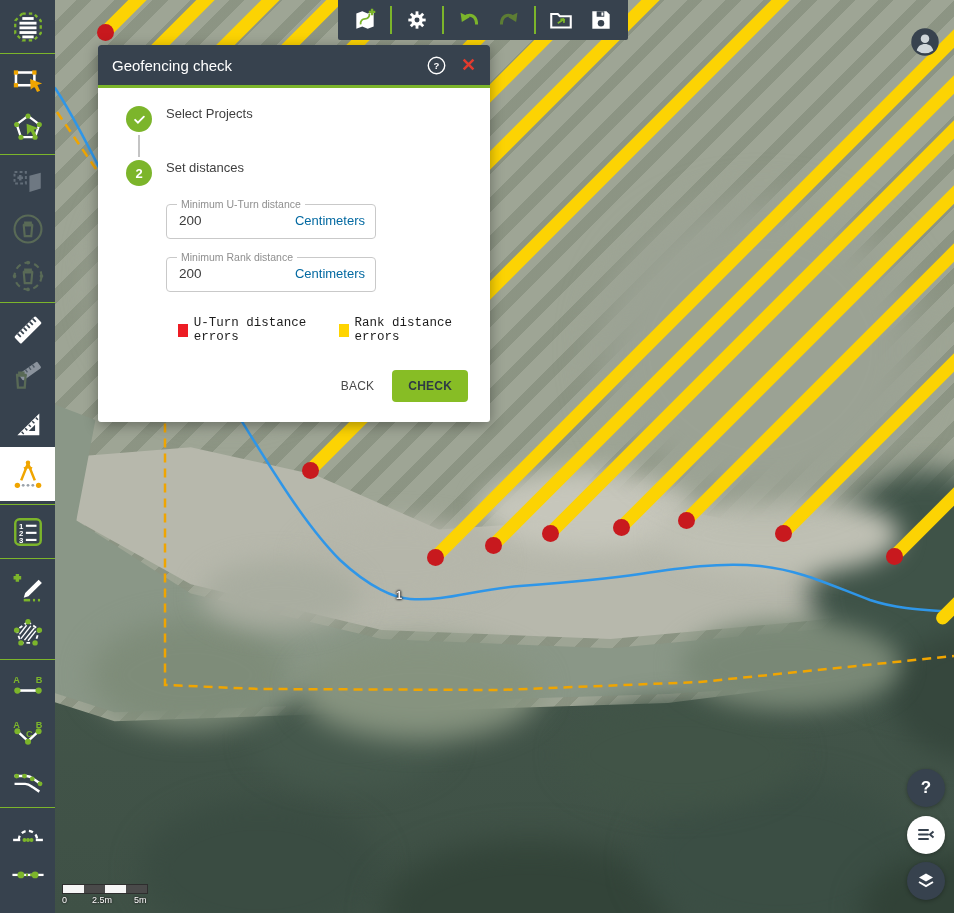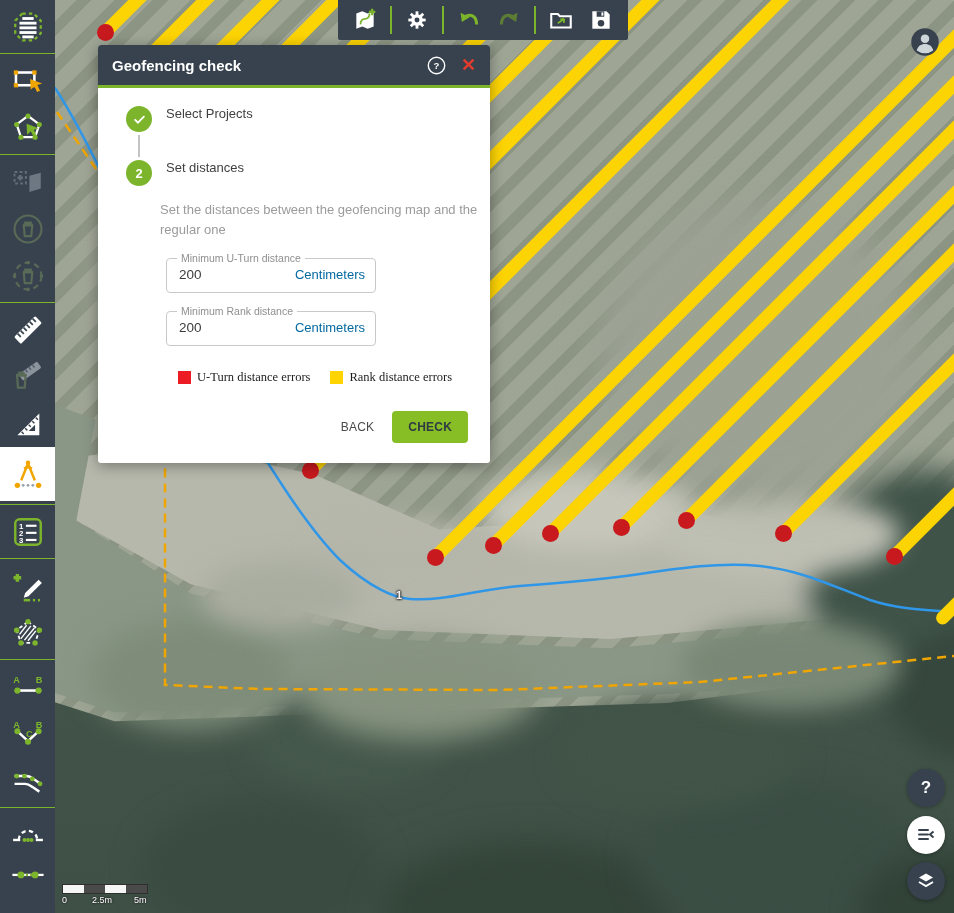--- a/index.html
+++ b/index.html
@@ -47,40 +47,40 @@
   .fab{position:absolute;left:907px;width:38px;height:38px;border-radius:50%;z-index:11;cursor:pointer;
     display:flex;align-items:center;justify-content:center;box-shadow:0 1px 4px rgba(0,0,0,.3)}
   .fab.dark{background:#37424e;color:#fff}
   .fab.light{background:#fff;color:#37424e}
   .fab .q{font-size:17px;font-weight:bold;font-family:"Liberation Sans",sans-serif}
   .fab svg{width:24px;height:24px}
   
   .modal{position:absolute;left:98px;top:45px;width:392px;background:#fff;z-index:10;border-radius:3px;
     box-shadow:0 3px 14px rgba(0,0,0,.35);overflow:hidden}
   .m-head{height:40px;background:#37424e;display:flex;align-items:center;padding:0 14px;border-bottom:3px solid #7cb52b}
-  .m-title{flex:1;color:#fff;font-size:15px;font-weight:bold}
+  .m-title{flex:1;color:#fff;font-size:15px;font-weight:normal}
   .m-help{width:21px;height:21px;margin-right:14px;cursor:pointer}
   .m-close{color:#e23b2e;font-size:18px;font-weight:bold;cursor:pointer;line-height:1}
   .m-body{padding:18px 22px 20px 22px}
   .step{display:flex;align-items:flex-start;gap:14px;margin-left:6px}
   .step-badge{width:26px;height:26px;border-radius:50%;background:#7cb52b;color:#fff;display:flex;
     align-items:center;justify-content:center;font-size:13px;font-weight:bold;flex:0 0 26px}
   .step-badge svg{width:15px;height:15px}
   .step-label{font-size:13px;color:#3f3f3f}
   .step-connector{width:2px;height:22px;background:#c4c4c4;margin:3px 0 3px 18px}
   .m-desc{margin:14px 0 0 40px;width:334px;font-size:13px;line-height:1.55;color:#9b9b9b}
   fieldset{margin:12px 0 0 46px;width:188px;border:1px solid #c9c9c9;border-radius:4px;padding:2px 10px 9px 10px}
   fieldset legend{font-size:10.5px;color:#8f8f8f;padding:0 4px}
   .fs-row{display:flex;align-items:center;justify-content:space-between}
   .fs-row input{border:none;outline:none;font-size:13.5px;color:#3c3c3c;width:70px;font-family:"Liberation Sans",sans-serif}
   .fs-unit{font-size:13px;color:#0369a1}
   .legend-row{display:flex;gap:20px;margin:24px 0 0 58px;align-items:center}
   .lg-item{display:flex;align-items:center;gap:6px}
   .lg-key{width:13px;height:13px;display:inline-block}
-  .lg-label{font-family:Liberation Serif, serif;font-size:12.5px;color:#1c1c1c}
+  .lg-label{font-family:Liberation Mono, monospace;font-size:12.5px;color:#1c1c1c}
   .btn-row{display:flex;justify-content:flex-end;align-items:flex-end;gap:14px;margin-top:26px}
   .btn{font-family:"Liberation Sans",sans-serif;font-size:12px;cursor:pointer;border-radius:4px;letter-spacing:.2px}
   .btn-plain{background:none;border:none;color:#4a4a4a;padding:9px 4px}
   .btn-outline{background:#fff;border:1px solid #cfe3a1;color:#7cb52b;padding:9px 13px}
   .btn-solid{background:#87bd25;border:none;color:#2f3a45;font-weight:bold;padding:9px 16px}
   
   .scalebar{position:absolute;left:62px;top:884px;z-index:9;width:90px}
   .sb-bar{display:flex;border:1px solid #2e2e2e;width:84px;height:8px}
   .sb-seg{width:21px;height:8px}
   .sb-labels{position:relative;height:11px;margin-top:1px;font-size:9px;color:#fff;
@@ -495,21 +495,20 @@
           </svg>
       </div>
       <div class="step-label">Select Projects</div>
     </div>
     <div class="step-connector"></div>
     <div class="step">
       <div class="step-badge">2</div>
       <div class="step-label">Set distances</div>
     </div>
 
-    <div class="m-desc">Set the distances between the geofencing map and the regular one</div>
 
     <fieldset>
       <legend>Minimum U-Turn distance</legend>
       <div class="fs-row">
         <input type="text" value="200" style="">
         <span class="fs-unit">Centimeters</span>
       </div>
     </fieldset>
 
     <fieldset>

